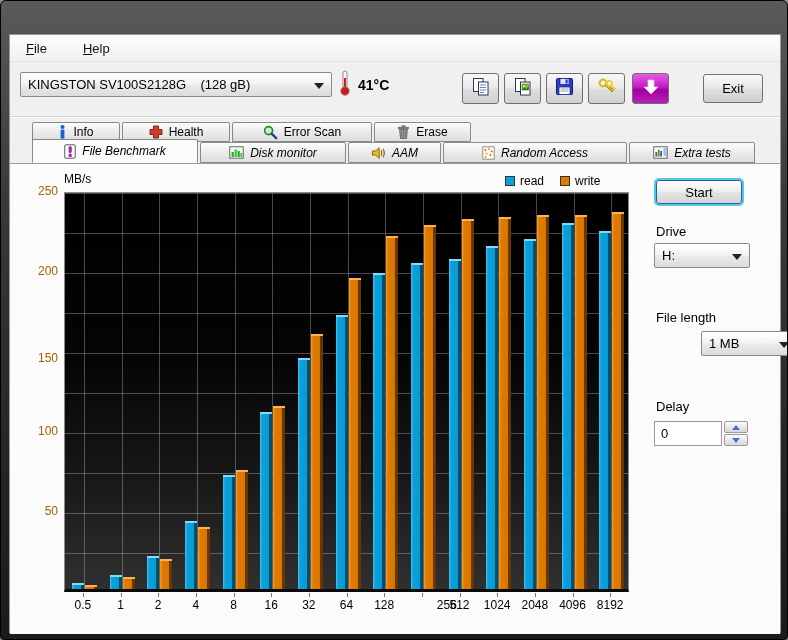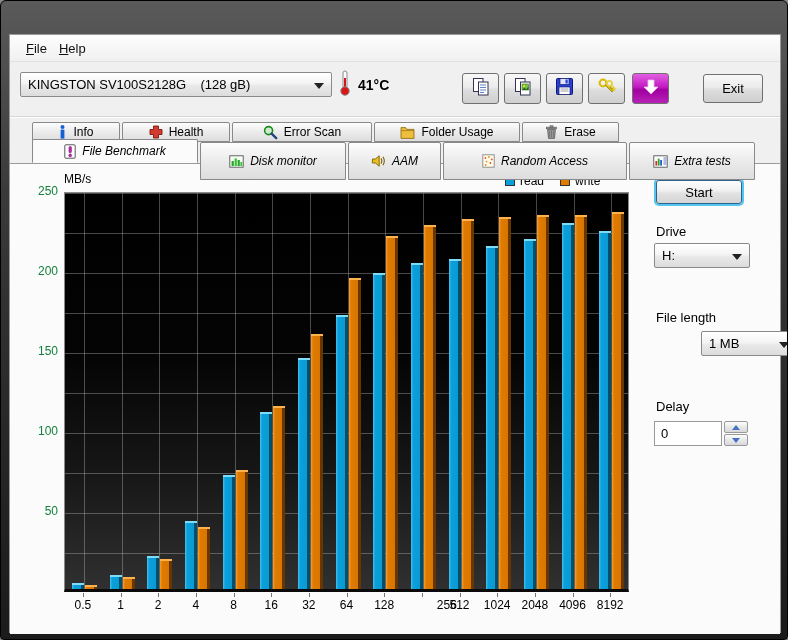--- a/index.html
+++ b/index.html
@@ -23,21 +23,21 @@
   .win-btn.close { width:46px;
     background:linear-gradient(180deg,#f0b0a0 0%,#dd7050 45%,#bb3a1c 50%,#c85a34 100%); }
   .glyph-min { width:11px; height:3px; background:#fff; border:1px solid #555; margin-top:8px; }
   .glyph-max { width:11px; height:9px; border:2px solid #fff; outline:1px solid #555; background:transparent; }
   .glyph-close { color:#fff; font-size:14px; font-weight:bold; text-shadow:0 1px 2px #600; line-height:1; }
   
   .client { position:absolute; left:8px; top:33px; width:772px; height:599px;
     background:#f0f0f0; border:1px solid #9a9a9a; }
   .menubar { position:absolute; left:0; top:0; width:100%; height:27px;
     background:linear-gradient(#fdfdfd,#f0f0f0); border-bottom:1px solid #e2e2e2;
-    display:flex; align-items:center; padding-left:10px; }
+    display:flex; align-items:center; padding-left:10px; gap:24px; }
   .menu-item { font-size:13px; color:#111; padding:3px 6px; cursor:default; }
   .menu-item::first-letter { text-decoration:underline; }
   
   .combo { position:absolute; height:25px; border:1px solid #8a8a8a; border-radius:2px;
     background:linear-gradient(#ffffff,#f4f4f4 45%,#e9e9e9 55%,#dcdcdc);
     display:flex; align-items:center; font-size:13px; padding-left:7px; white-space:pre; }
   .combo .arrow { position:absolute; right:7px; top:10px; width:0; height:0;
     border-left:5px solid transparent; border-right:5px solid transparent; border-top:6px solid #222; }
   .drive-combo { left:10px; top:37px; width:312px; }
   .thermo { position:absolute; left:328px; top:34px; }
@@ -51,41 +51,41 @@
     display:flex; align-items:center; justify-content:center; }
   .groove { position:absolute; left:0; top:81px; width:100%; height:2px;
     border-top:1px solid #d6d6d6; border-bottom:1px solid #fff; }
   
   .tab-row { position:absolute; left:22px; display:flex; gap:2px; }
   .row1 { top:87px; }
   .row2 { top:107px; z-index:3;font-style:italic; }
   .tab { height:20px; border:1px solid #898989; border-radius:2px 2px 0 0;
     background:linear-gradient(#fdfdfd,#ededed 45%,#dddddd);
     display:flex; align-items:center; justify-content:center; gap:6px; font-size:12px; }
-  .row2 .tab { height:38px; }
+  .row2 .tab { height:21px; }
   .tab.active { height:24px; margin-top:-3px; background:#fbfbfb; border-bottom:1px solid #fbfbfb; z-index:4; }
   .tab .icon { display:flex; align-items:center; }
   
   .content-bg { position:absolute; left:0; top:128px; width:100%; height:471px;
     background:#fbfbfb; border-top:1px solid #9a9a9a; }
   .ylabel-unit { position:absolute; left:54px; top:137px; font-size:12px; color:#000; }
   .legend { position:absolute; left:495px; top:139px; display:flex; gap:16px; align-items:center; }
   .legend-item { display:flex; gap:5px; align-items:center; font-size:12px; }
   .legend-swatch { width:10px; height:10px; border:1px solid #333; }
   .plot { position:absolute; left:54px; top:157px; width:565px; height:400px;
     background:linear-gradient(180deg,#000 0%,#040404 40%,#161616 70%,#303030 100%);
     border:1px solid #8a8a8a; border-bottom:3px solid #0a0a0a; overflow:hidden; }
   .grid-h { position:absolute; left:0; width:100%; height:1px; background:rgba(190,190,190,.38); }
   .grid-v { position:absolute; top:0; width:1px; height:100%; background:rgba(190,190,190,.38); }
   .bar { position:absolute; width:12px; }
   .bar-read { border-top:2px solid #7fdcf8;
     background:linear-gradient(90deg,#49c1ec 0%,#0aa0dc 18%,#0a9ad4 72%,#014f68 72%,#014f68 100%); }
   .bar-write { border-top:2px solid #ffb24d;
     background:linear-gradient(90deg,#f79c2d 0%,#e07b00 18%,#d87600 72%,#693600 72%,#693600 100%); }
-  .y-tick-label { position:absolute; width:40px; text-align:right; font-size:12px; color:#15803d; }
+  .y-tick-label { position:absolute; width:40px; text-align:right; font-size:12px; color:#a16207; }
   .x-tick { position:absolute; top:558px; width:1px; height:4px; background:#777; }
   .x-tick-label { position:absolute; top:563px; font-size:12px; color:#000; transform:translateX(-50%); }
   
   .start-btn { position:absolute; left:646px; top:145px; width:86px; height:24px;
     border:1px solid #2c628b; border-radius:3px; box-shadow:0 0 0 2px #55c4ef;
     background:linear-gradient(#fdfdfd,#f0f0f0 45%,#e2e2e2 55%,#d4d4d4);
     display:flex; align-items:center; justify-content:center; font-size:13px; }
   .side-label { position:absolute; font-size:13px; color:#000; }
   .side-combo { width:96px; }
   .delay-input { position:absolute; left:644px; top:386px; width:68px; height:25px;
@@ -186,29 +186,20 @@
           <span class="tab-label">Health</span>
         </div>
         <div class="tab" style="width: 140px;">
           <span class="icon">
             <svg width="15" height="15" viewBox="0 0 15 15">
               <circle cx="5.6" cy="5.6" r="4" fill="#cdeccd" stroke="#1d8a1d" stroke-width="1.6"></circle>
               <line x1="8.6" y1="8.6" x2="13.2" y2="13.2" stroke="#27477e" stroke-width="2.4" stroke-linecap="round"></line>
             </svg>
           </span>
           <span class="tab-label">Error Scan</span>
-        </div>
-        <div class="tab" style="width: 146px;">
-          <span class="icon">
-            <svg width="15" height="13" viewBox="0 0 15 13">
-              <path d="M1 3.4 V1.6 h4.6 l1.3 1.8 H14 v9 H1z" fill="#eebd3e" stroke="#96700e" stroke-width="0.9"></path>
-              <path d="M1 4.6 h13" stroke="#96700e" stroke-width="0.7"></path>
-            </svg>
-          </span>
-          <span class="tab-label">Folder Usage</span>
         </div>
         <div class="tab" style="width: 97px;">
           <span class="icon">
             <svg width="13" height="14" viewBox="0 0 13 14">
               <rect x="1.6" y="2.2" width="9.8" height="1.6" fill="#aaa" stroke="#555" stroke-width="0.7"></rect>
               <rect x="5" y="0.8" width="3" height="1.4" fill="#aaa" stroke="#555" stroke-width="0.7"></rect>
               <path d="M2.6 4.4 h7.8 l-0.9 9 h-6z" fill="#9c9c9c" stroke="#555" stroke-width="0.8"></path>
               <path d="M4.6 5.4 v7 M6.5 5.4 v7 M8.4 5.4 v7" stroke="#666" stroke-width="0.7"></path>
             </svg>
           </span>
@@ -340,21 +331,21 @@
         <div class="bar bar-write" style="left: 358.833px; height: 366px; top: 32px;"></div>
         <div class="bar bar-write" style="left: 396.5px; height: 372.4px; top: 25.6px;"></div>
         <div class="bar bar-write" style="left: 434.167px; height: 374px; top: 24px;"></div>
         <div class="bar bar-write" style="left: 471.833px; height: 375.6px; top: 22.4px;"></div>
         <div class="bar bar-write" style="left: 509.5px; height: 375.6px; top: 22.4px;"></div>
         <div class="bar bar-write" style="left: 547.167px; height: 378.8px; top: 19.2px;"></div>
       </div>
     <div id="axis-labels">
         <span class="y-tick-label" style="left: 8px; top: 469px;">50</span>
         <span class="y-tick-label" style="left: 8px; top: 389px;">100</span>
-        <span class="y-tick-label" style="left: 8px; top: 309px;">150</span>
+        <span class="y-tick-label" style="left: 8px; top: 316px;">150</span>
         <span class="y-tick-label" style="left: 8px; top: 229px;">200</span>
         <span class="y-tick-label" style="left: 8px; top: 149px;">250</span>
         <div class="x-tick" style="left: 72.8333px;"></div>
         <span class="x-tick-label" style="left: 72.8333px;">0.5</span>
         <div class="x-tick" style="left: 110.5px;"></div>
         <span class="x-tick-label" style="left: 110.5px;">1</span>
         <div class="x-tick" style="left: 148.167px;"></div>
         <span class="x-tick-label" style="left: 148.167px;">2</span>
         <div class="x-tick" style="left: 185.833px;"></div>
         <span class="x-tick-label" style="left: 185.833px;">4</span>

